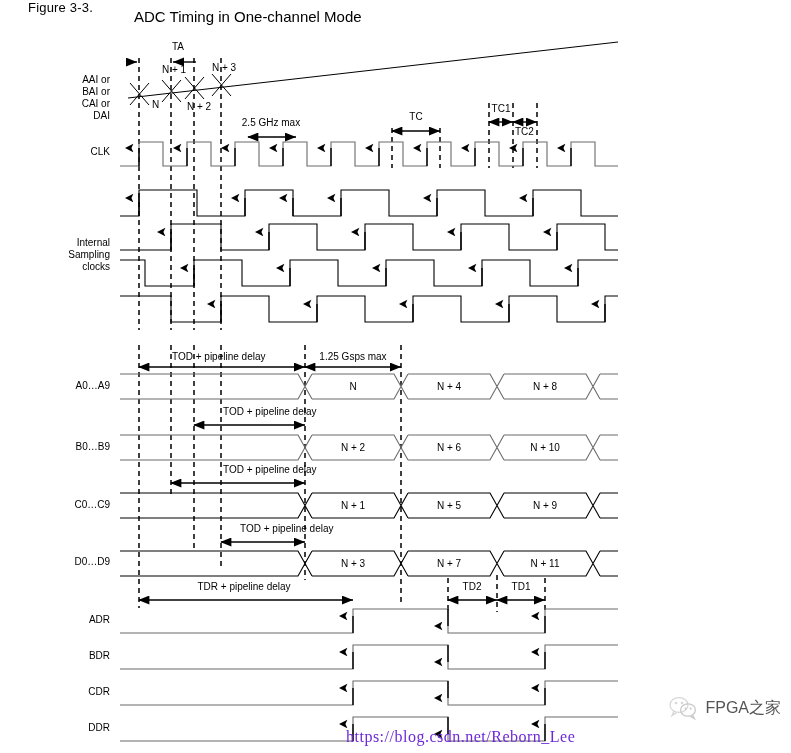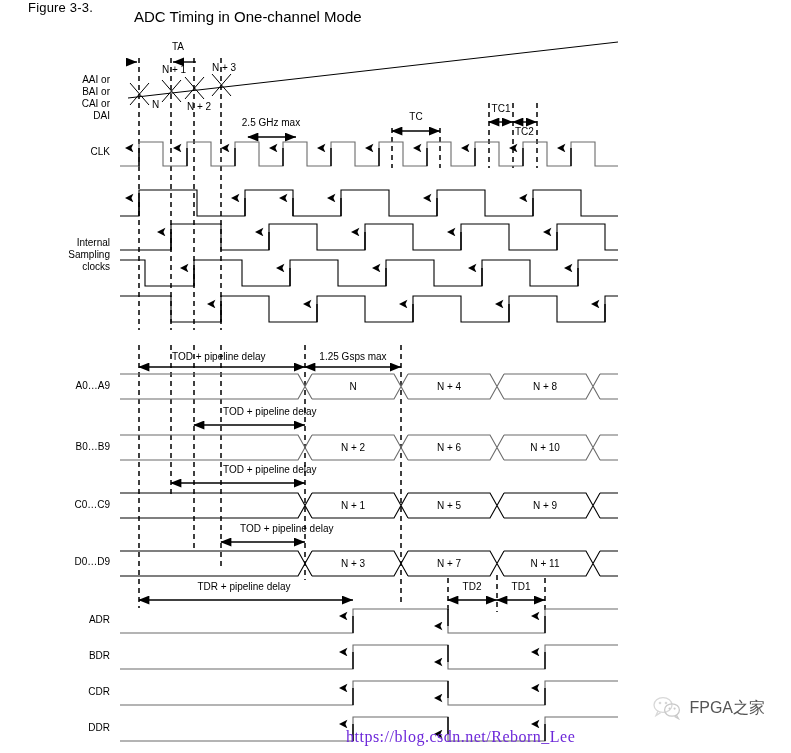--- a/index.html
+++ b/index.html
@@ -17,21 +17,21 @@
   .ann-l{font-size:10px;fill:#000;text-anchor:start;}
   .busval{font-size:10px;fill:#000;text-anchor:middle;}
   .wave{fill:none;stroke:#000;stroke-width:1.1;}
   .wave-grey{fill:none;stroke:#6b6b6b;stroke-width:1.1;}
   .dash{stroke:#000;stroke-width:1.5;stroke-dasharray:5 4;fill:none;}
   .arrowline{stroke:#000;stroke-width:1.4;fill:none;}
   .thin{stroke:#000;stroke-width:1;fill:none;}
   #watermark{position:absolute;left:346px;top:728px;font-size:16px;
     color:#6d28d9;font-family:"Liberation Serif","DejaVu Serif",serif;letter-spacing:.5px;
     white-space:nowrap;}
-  #brand{position:absolute;right:26px;top:696px;display:flex;align-items:center;gap:7px;}
+  #brand{position:absolute;right:10px;top:696px;display:flex;align-items:center;gap:7px;}
   #brand-text{font-size:16px;color:#555;font-family:"Liberation Sans","DejaVu Sans",sans-serif;}
 </style>
 </head>
 <body>
 
 <div id="fig-title">Figure 3-3.</div>
 <div id="fig-caption">ADC Timing in One-channel Mode</div>
 
 <svg id="diagram" viewBox="0 0 791 753" width="791" height="753" xmlns="http://www.w3.org/2000/svg">
   <defs>

